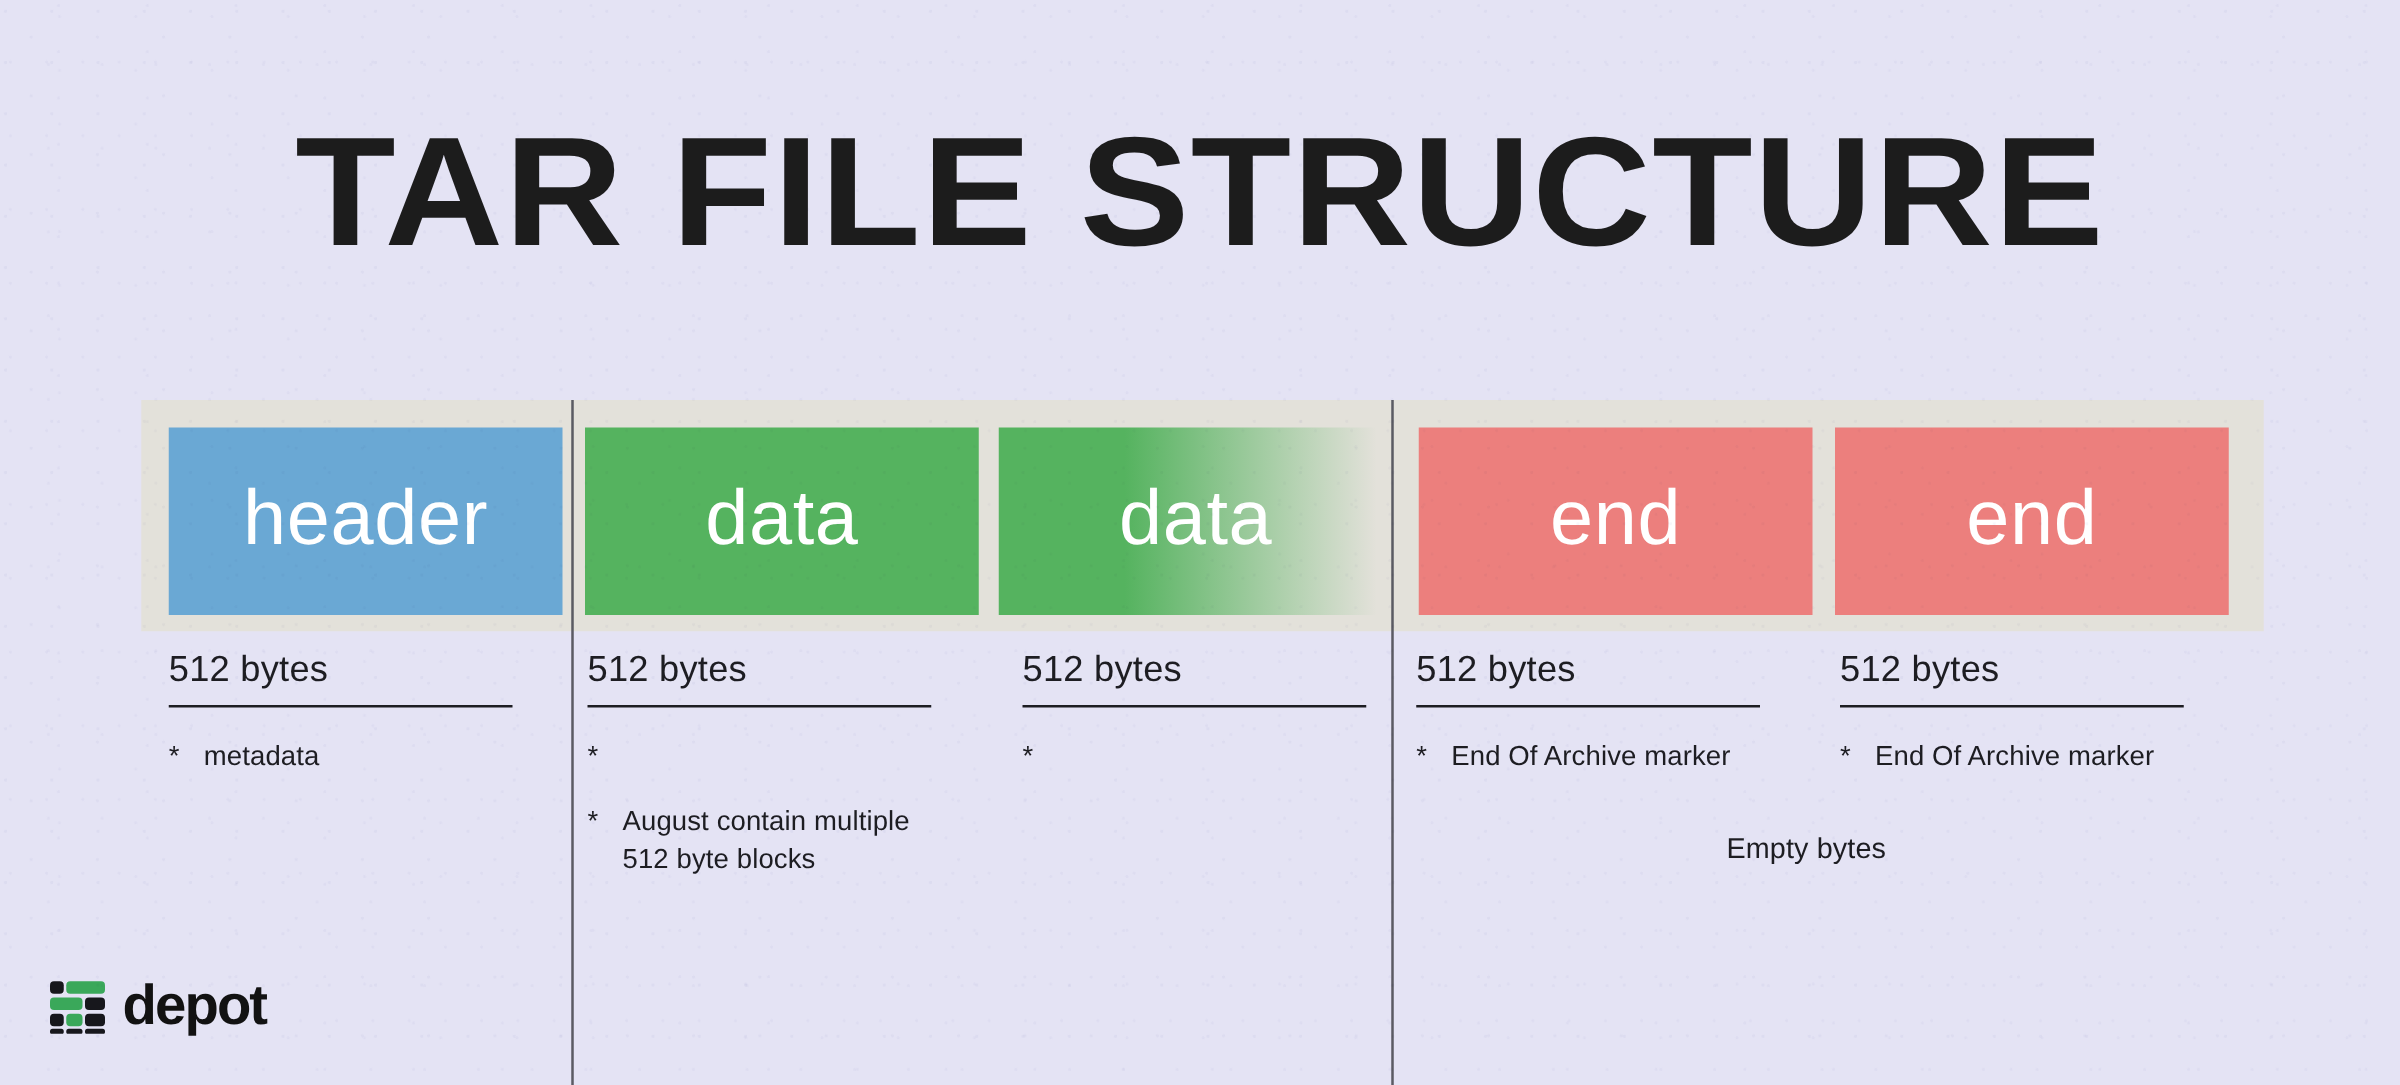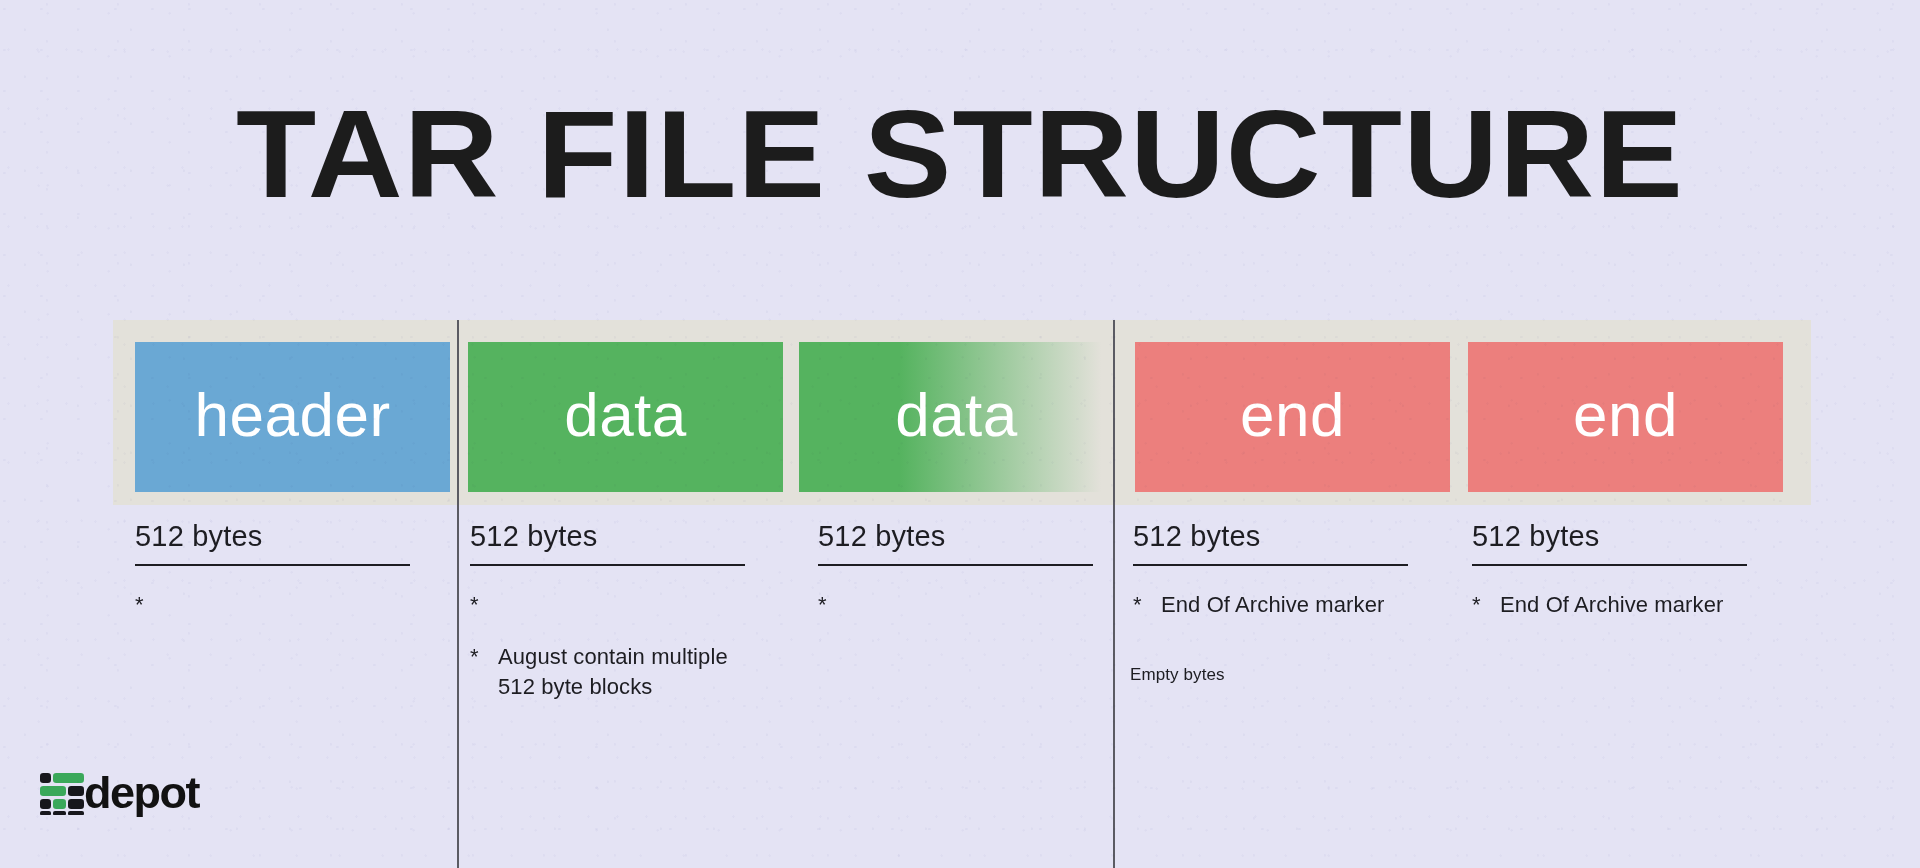--- a/index.html
+++ b/index.html
@@ -151,33 +151,35 @@
   #col-2 .col-rule { width: 275px; }
   #col-3 .col-rule { width: 275px; }
   #col-4 .col-rule { width: 275px; }
   #col-5 .col-rule { width: 275px; }
 
   #empty-bytes-note {
     position: absolute;
     left: 1130px;
     top: 665px;
     width: 630px;
-    text-align: left;
-    font-size: 17px;
+    text-align: center;
+    font-size: 23px;
     color: #1d1d22;
     z-index: 5;
     letter-spacing: .1px;
   }
 
   
   #logo {
     position: absolute;
     left: 40px;
-    bottom: 52px;
+    bottom: 41px;
     display: flex;
+    align-items: center;
+    gap: 14px;
     z-index: 8;
   }
   #logo-mark {
     width: 44px;
     height: 44px;
     display: block;
   }
   #logo-wordmark {
     font-family: "Liberation Sans", sans-serif;
     font-weight: 700;
@@ -221,20 +223,21 @@
 <div class="divider" id="divider-2"></div>
 
 <div id="columns">
 
   <div class="col" id="col-1">
     <div class="col-bytes">512 bytes</div>
     <div class="col-rule"></div>
     <div class="bullets">
       <div class="bullet">
         <span class="star">*</span>
+        <span class="btext">metadata</span>
       </div>
     </div>
   </div>
 
   <div class="col" id="col-2">
     <div class="col-bytes">512 bytes</div>
     <div class="col-rule"></div>
     <div class="bullets">
       <div class="bullet">
         <span class="star">*</span>

